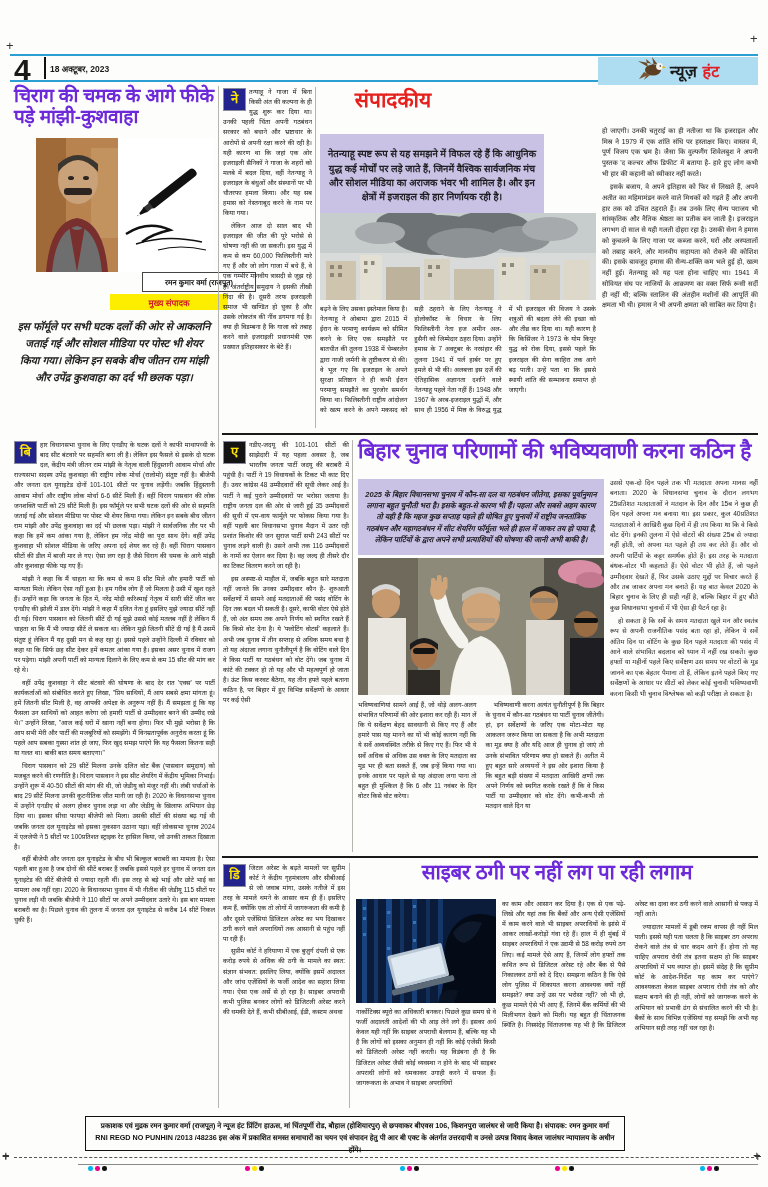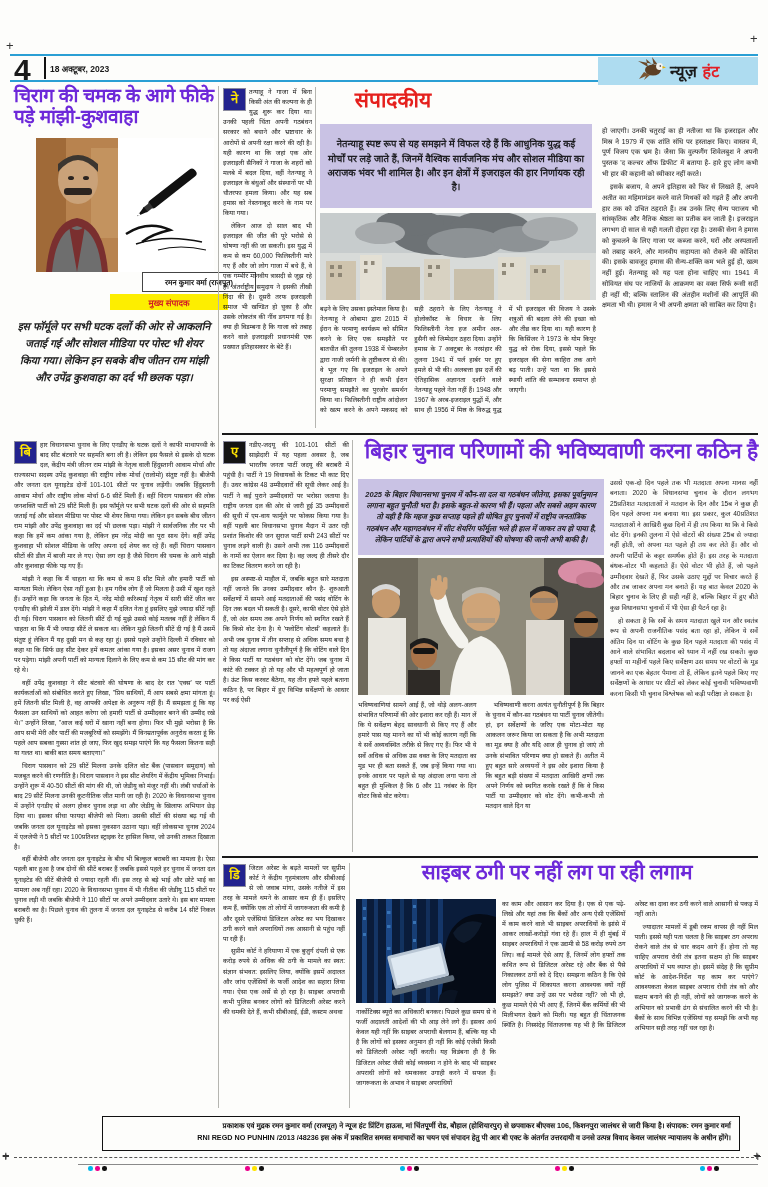--- a/index.html
+++ b/index.html
@@ -119,21 +119,21 @@
   <div class="vrule" style="left:218px;top:86px;height:1022px;"></div>
 
   <div class="col" style="left:223px;top:87px;width:89px;height:341px;">
     <span class="dropcap">ने</span>
   <p>तन्याहू ने गाजा में बिना किसी अंत की कल्पना के ही युद्ध शुरू कर दिया था। उनकी पहली चिंता अपनी गठबंधन सरकार को बचाने और भ्रष्टाचार के आरोपों से अपनी रक्षा करने की रही है। यही कारण था कि जहां एक ओर इजराइली सैनिकों ने गाजा के शहरों को मलबे में बदल दिया, वहीं नेतन्याहू ने इजराइल के बंधुओं और संस्थानों पर भी चौतरफा हमला किया। और यह सब हमास को नेस्तनाबूद करने के नाम पर किया गया।</p>
       <p>लेकिन आज दो साल बाद भी इजराइल की जीत की पूरे भरोसे से घोषणा नहीं की जा सकती। इस युद्ध में कम से कम 60,000 फिलिस्तीनी मारे गए हैं और जो लोग गाजा में बचे हैं, वे एक गम्भीर मानवीय त्रासदी से जूझ रहे हैं। अंतर्राष्ट्रीय समुदाय ने इसकी तीखी निंदा की है। दूसरी तरफ इजराइली समाज भी खण्डित हो चुका है और उसके लोकतंत्र की नींव डगमगा गई है। क्या ही विडम्बना है कि गाजा को तबाह करने वाले इजराइली प्रधानमंत्री एक प्रख्यात इतिहासकार के बेटे हैं।</p>
     </div>
   <div class="vrule" style="left:315px;top:87px;height:341px;"></div>
 
 
-  <div class="purplebox" style="left:320px;top:124px;width:272px;height:84px;font-size:9.6px;line-height:1.5;">नेतन्याहू स्पष्ट रूप से यह समझने में विफल रहे हैं कि आधुनिक युद्ध कई मोर्चों पर लड़े जाते हैं, जिनमें वैश्विक सार्वजनिक मंच और सोशल मीडिया का अराजक भंवर भी शामिल है। और इन क्षेत्रों में इजराइल की हार निर्णायक रही है।</div>
+  <div class="purplebox" style="left:320px;top:134px;width:224px;height:84px;font-size:9.6px;line-height:1.5;">नेतन्याहू स्पष्ट रूप से यह समझने में विफल रहे हैं कि आधुनिक युद्ध कई मोर्चों पर लड़े जाते हैं, जिनमें वैश्विक सार्वजनिक मंच और सोशल मीडिया का अराजक भंवर भी शामिल है। और इन क्षेत्रों में इजराइल की हार निर्णायक रही है।</div>
 
   <div class="imgbox" style="left:320px;top:213px;width:276px;height:87px;">
     <svg viewBox="0 0 276 87" preserveAspectRatio="none">
       <rect width="276" height="87" fill="#d8dbd9"></rect>
       <rect y="0" width="276" height="40" fill="#c7cccd"></rect>
       <g fill="#6d7275">
         <ellipse cx="120" cy="22" rx="48" ry="20"></ellipse>
         <ellipse cx="170" cy="14" rx="40" ry="16"></ellipse>
         <ellipse cx="90" cy="10" rx="34" ry="13"></ellipse>
       </g>
@@ -186,21 +186,21 @@
 
   <div class="hdiv" style="left:222px;top:433px;width:536px;"></div>
 
   <div class="col" style="left:223px;top:440px;width:126px;height:412px;">
     <span class="dropcap black">ए</span>
   <p>नडीए-जदयू की 101-101 सीटों की साझेदारी में यह पहला अवसर है, जब भारतीय जनता पार्टी जदयू की बराबरी में पहुंची है। पार्टी ने 19 विधायकों के टिकट भी काट दिए हैं। उधर कांग्रेस 48 उम्मीदवारों की सूची लेकर आई है। पार्टी ने कई पुराने उम्मीदवारों पर भरोसा जताया है। राष्ट्रीय जनता दल की ओर से जारी हुई 35 उम्मीदवारों की सूची में एम-वाय फार्मूले पर फोकस किया गया है। वहीं पहली बार विधानसभा चुनाव मैदान में उतर रही प्रशांत किशोर की जन सुराज पार्टी सभी 243 सीटों पर चुनाव लड़ने वाली है। उसने अभी तक 116 उम्मीदवारों के नामों का ऐलान कर दिया है। वह जल्द ही तीसरे दौर का टिकट वितरण करने जा रही है।</p>
       <p>इस अस्पष्ट-से माहौल में, जबकि बहुत सारे मतदाता नहीं जानते कि उनका उम्मीदवार कौन है- शुरुआती सर्वेक्षणों में सामने आई मतदाताओं की पसंद वोटिंग के दिन तक बदल भी सकती है। दूसरे, काफी वोटर ऐसे होते हैं, जो अंत समय तक अपने निर्णय को स्थगित रखते हैं कि किसे वोट देना है। ये 'फ्लोटिंग वोटर्स' कहलाते हैं। अभी जब चुनाव में तीन सप्ताह से अधिक समय बचा है तो यह अंदाजा लगाना चुनौतीपूर्ण है कि वोटिंग वाले दिन वे किस पार्टी या गठबंधन को वोट देंगे। जब चुनाव में कांटे की टक्कर हो तो यह और भी महत्वपूर्ण हो जाता है। ऊंट किस करवट बैठेगा, यह तीन हफ्ते पहले बताना कठिन है, पर बिहार में हुए विभिन्न सर्वेक्षणों के आधार पर कई ऐसी</p>
     </div>
   <div class="vrule" style="left:352px;top:440px;height:412px;"></div>
 
-  <div class="hl" style="left:358px;top:439px;width:400px;font-size:21px;text-align:right;">बिहार चुनाव परिणामों की  भविष्यवाणी करना कठिन है</div>
+  <div class="hl" style="left:358px;top:439px;width:400px;font-size:21px;text-align:left;">बिहार चुनाव परिणामों की  भविष्यवाणी करना कठिन है</div>
 
   <div class="purplebox" style="left:358px;top:479px;width:246px;height:76px;font-size:7.5px;line-height:1.5;font-style:italic;">2025 के बिहार विधानसभा चुनाव में कौन-सा दल या गठबंधन जीतेगा, इसका पूर्वानुमान लगाना बहुत चुनौती भरा है। इसके बहुत-से कारण भी हैं। पहला और सबसे अहम कारण तो यही है कि महज कुछ सप्ताह पहले ही घोषित हुए चुनावों में राष्ट्रीय जनतांत्रिक गठबंधन और महागठबंधन में सीट शेयरिंग फॉर्मूला भले ही हाल में जाकर तय हो पाया है, लेकिन पार्टियों के द्वारा अपने सभी प्रत्याशियों की घोषणा की जानी अभी बाकी है।</div>
 
   <div class="imgbox" style="left:358px;top:558px;width:246px;height:137px;">
     <svg viewBox="0 0 246 137" preserveAspectRatio="none">
       <rect width="246" height="137" fill="#8e8a7a"></rect>
       <rect x="0" y="0" width="60" height="137" fill="#6f6a5c"></rect>
       <rect x="186" y="0" width="60" height="137" fill="#55524a"></rect>
       <ellipse cx="222" cy="14" rx="22" ry="12" fill="#d98ea6"></ellipse>
       <ellipse cx="232" cy="22" rx="14" ry="8" fill="#c4788f"></ellipse>
@@ -296,21 +296,21 @@
 
   <div class="col" style="left:356px;top:1007px;width:140px;height:101px;">
       <p>नार्कोटिक्स ब्यूरो का अधिकारी बनकर। पिछले कुछ समय से वे फर्जी अदालती आदेशों की भी आड़ लेने लगे हैं। इसका अर्थ केवल यही नहीं कि साइबर अपराधी बेलगाम हैं, बल्कि यह भी है कि लोगों को इसका अनुमान ही नहीं कि कोई एजेंसी किसी को डिजिटली अरेस्ट नहीं करती। यह विडंबना ही है कि डिजिटल अरेस्ट जैसी कोई व्यवस्था न होने के बाद भी साइबर अपराधी लोगों को धमकाकर उगाही करने में सफल हैं। जागरूकता के अभाव ने साइबर अपराधियों</p>
     </div>
 
   <div class="col multicol2" style="left:502px;top:899px;width:256px;height:209px;">
       <p>का काम और आसान कर दिया है। एक से एक पढ़े-लिखे और यहां तक कि बैंकों और अन्य ऐसी एजेंसियों में काम करने वाले भी साइबर अपराधियों के झांसे में आकर लाखों-करोड़ों गंवा रहे हैं। हाल में ही मुंबई में साइबर अपराधियों ने एक उद्यमी से 58 करोड़ रुपये ठग लिए। कई मामले ऐसे आए हैं, जिनमें लोग हफ्तों तक कथित रूप से डिजिटल अरेस्ट रहे और बैंक से पैसे निकालकर ठगों को दे दिए। समझना कठिन है कि ऐसे लोग पुलिस में शिकायत करना आवश्यक क्यों नहीं समझते? क्या उन्हें उस पर भरोसा नहीं? जो भी हो, कुछ मामले ऐसे भी आए हैं, जिनमें बैंक कर्मियों की भी मिलीभगत देखने को मिली। यह बहुत ही चिंताजनक स्थिति है। निस्संदेह चिंताजनक यह भी है कि डिजिटल अरेस्ट का दावा कर ठगी करने वाले आसानी से पकड़ में नहीं आते।</p>
       <p>ज्यादातर मामलों में डूबी रकम वापस ही नहीं मिल पाती। इससे यही पता चलता है कि साइबर ठग अपराध रोकने वाले तंत्र से चार कदम आगे हैं। होना तो यह चाहिए अपराध रोधी तंत्र इतना सक्षम हो कि साइबर अपराधियों में भय व्याप्त हो। इसमें संदेह है कि सुप्रीम कोर्ट के आदेश-निर्देश यह काम कर पाएंगे? आवश्यकता केवल साइबर अपराध रोधी तंत्र को और सक्षम बनाने की ही नहीं, लोगों को जागरूक करने के अभियान को प्रभावी ढंग से संचालित करने की भी है। बैंकों के साथ विभिन्न एजेंसियां यह समझें कि अभी यह अभियान सही तरह नहीं चल रहा है।</p>
     </div>
 
-  <div class="footbox" style="left:102px;top:1116px;width:638px;height:35px;text-align:right;">
+  <div class="footbox" style="left:85px;top:1116px;width:540px;height:35px;">
     <div>प्रकाशक एवं मुद्रक रमन कुमार वर्मा (राजपूत) ने न्यूज हंट प्रिंटिंग हाऊस, मां चिंतपूर्णी रोड, बौहाल (होशियारपुर) से छपवाकर बीएवस 106, किशनपुरा जालंधर से जारी किया है। संपादक: रमन कुमार वर्मा</div>
     <div>RNI REGD NO PUNHIN /2013 /48236 इस अंक में प्रकाशित समस्त समाचारों का चयन एवं संपादन हेतु पी आर बी एक्ट के अंतर्गत उत्तरदायी व उनसे उत्पन्न विवाद केवल जालंधर न्यायालय के अधीन होंगे।</div>
   </div>
 
   <div class="crop" style="left:2px;top:1149px;">+</div>
   <div class="crop" style="left:754px;top:1149px;">+</div>
   <div class="dash" style="left:14px;top:1157px;width:740px;"></div>
   <div class="thinline" style="left:78px;top:1164px;width:680px;"></div>
 
   <div class="dotgrp" style="left:88px;top:1166px;">

